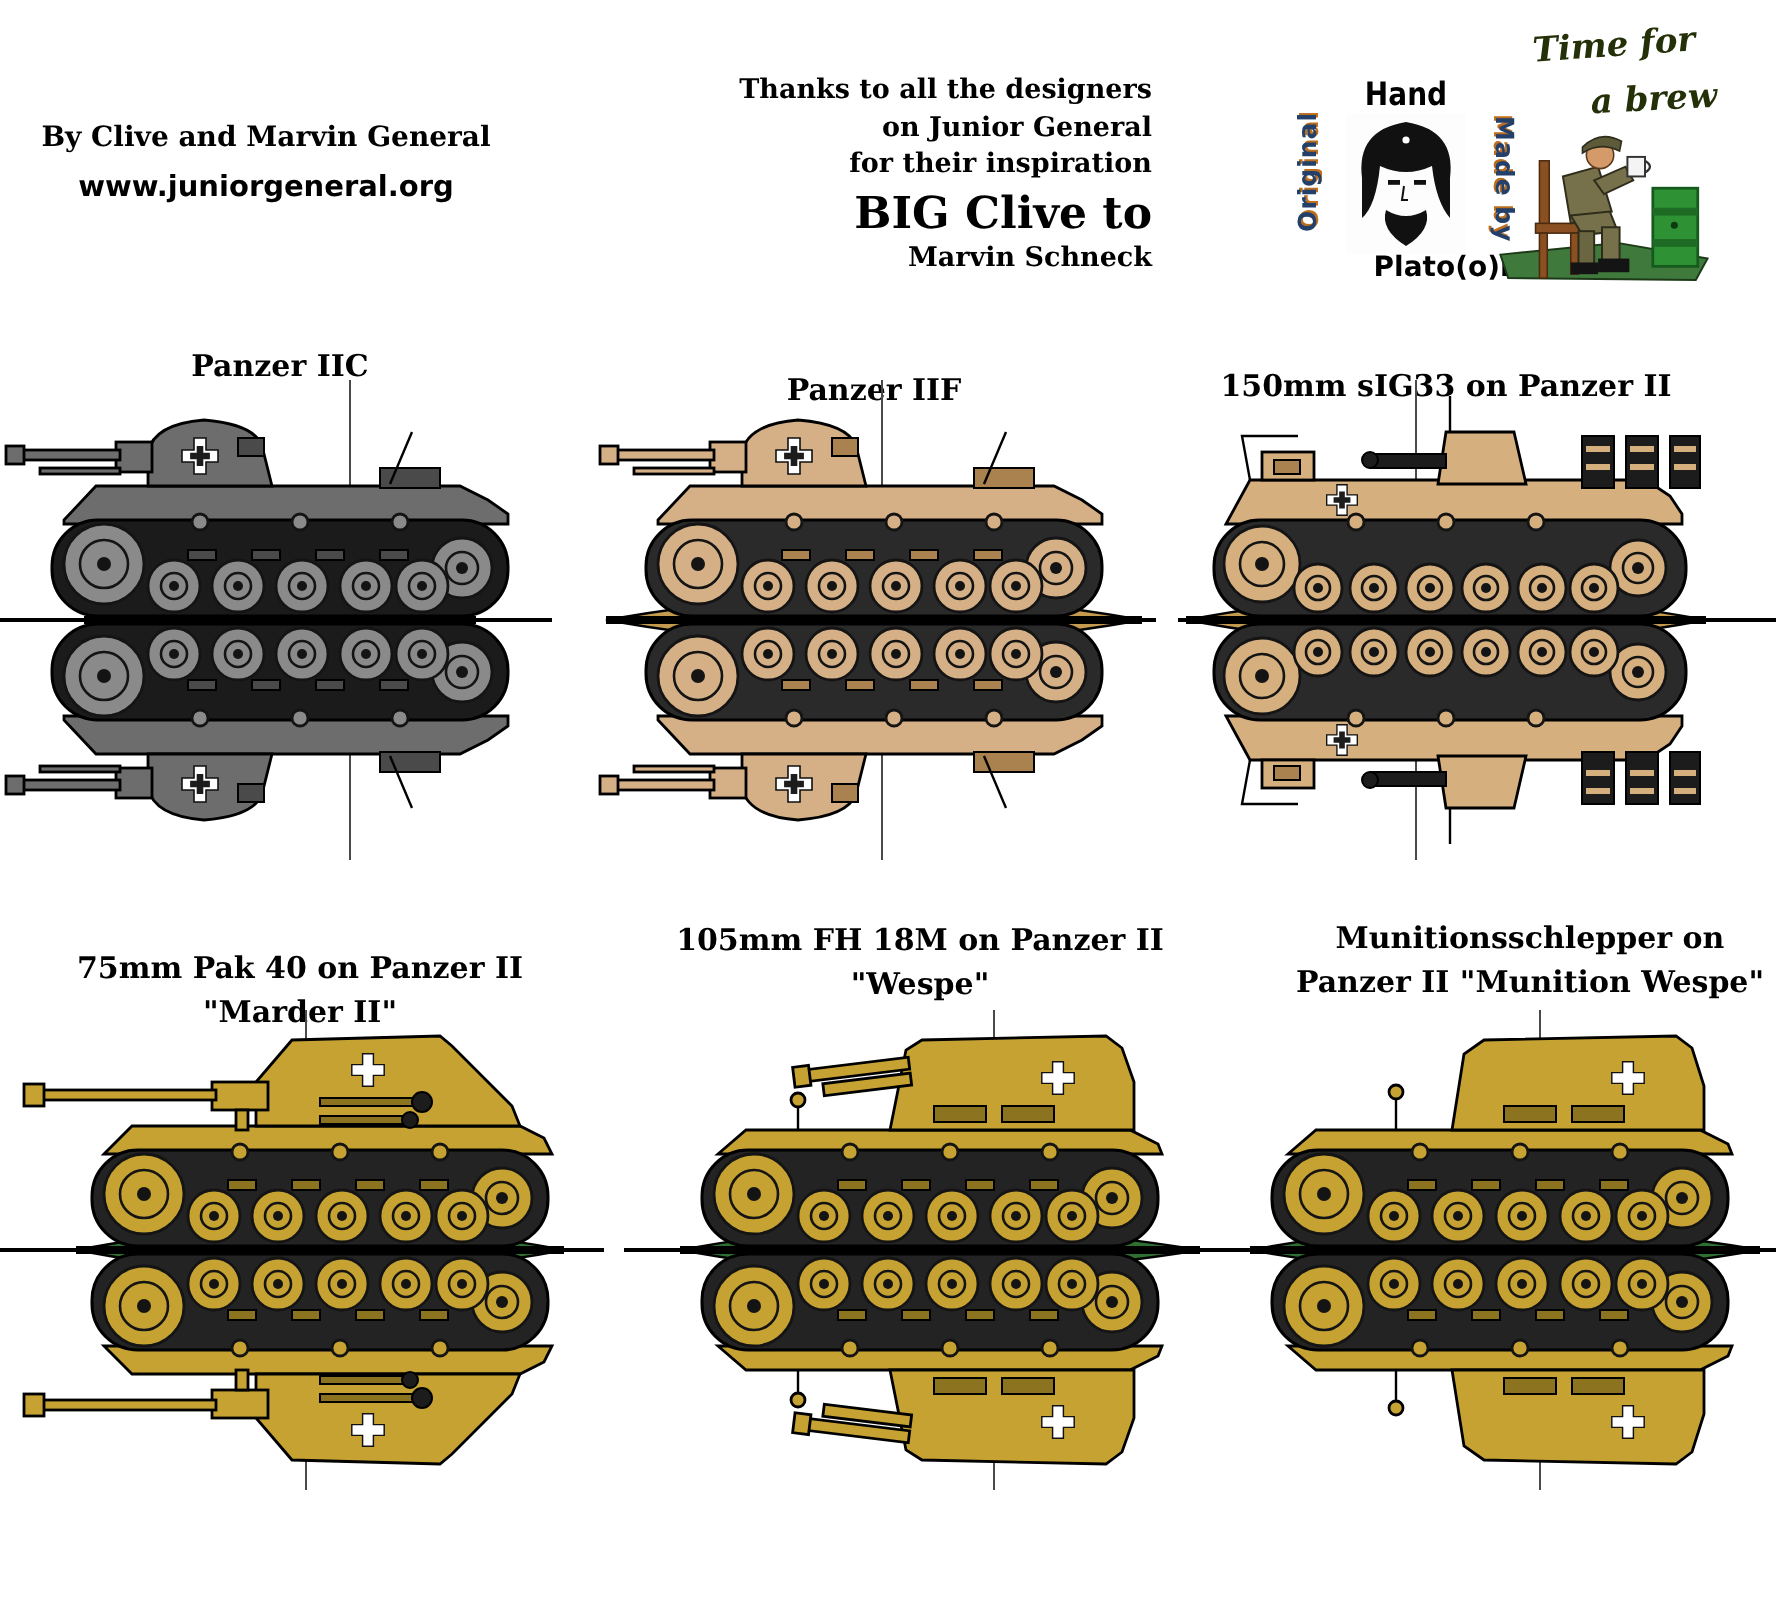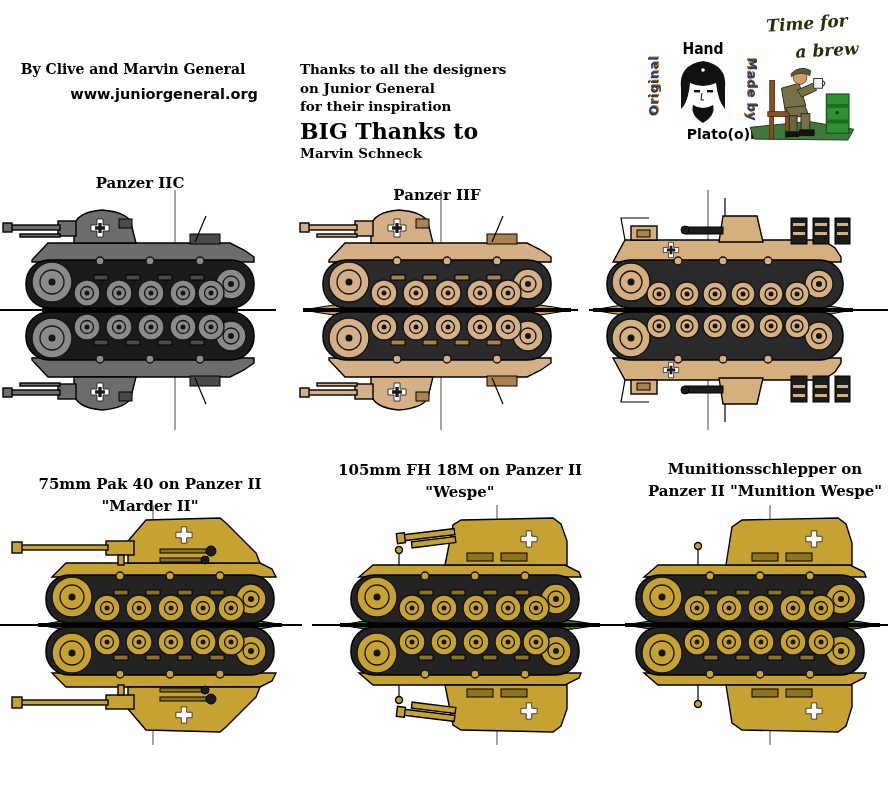--- a/index.html
+++ b/index.html
@@ -3,24 +3,24 @@
 <meta charset="utf-8">
 <style>
   html,body{margin:0;padding:0;background:#fff;}
   .sheet{position:relative;width:888px;height:806px;background:#ffffff;overflow:hidden;
          font-family:"DejaVu Serif",serif;color:#000;}
 
   
   .hl{position:absolute;left:8px;top:52px;width:250px;text-align:center;}
   .hl-title{font-size:18px;font-weight:bold;}
   .hl-by{font-size:14px;font-weight:bold;margin-top:9px;}
-  .hl-site{font-family:"DejaVu Sans",sans-serif;font-size:14.5px;font-weight:bold;margin-top:9px;text-align:right;}
-
-  .hc{position:absolute;left:300px;top:36px;width:276px;text-align:left;
-      font-weight:bold;font-size:13.5px;line-height:18.5px;margin-top:24px;}
+  .hl-site{font-family:"DejaVu Sans",sans-serif;font-size:14.5px;font-weight:bold;margin-top:9px;}
+
+  .hc{position:absolute;left:300px;top:36px;width:276px;text-align:right;
+      font-weight:bold;font-size:13.5px;line-height:18.5px;}
   .hc-big{font-size:22px;line-height:26px;margin-top:2px;}
 
   
   .logo{position:absolute;left:646px;top:40px;width:114px;height:102px;}
   .logo-hand{position:absolute;top:0;left:0;right:0;text-align:center;
              font-family:"DejaVu Sans",sans-serif;font-weight:bold;font-size:14px;transform:scaleY(1.15);}
   .logo-vert{position:absolute;font-family:"DejaVu Sans",sans-serif;font-weight:bold;font-size:12.5px;
              color:#23406b;letter-spacing:.5px;writing-mode:vertical-rl;}
   .logo-orig{left:0;top:16px;transform:rotate(180deg);text-shadow:1px 1px 0 #bd6e1e;}
   .logo-made{right:0;top:18px;text-shadow:-1px 1px 0 #bd6e1e;}
@@ -224,21 +224,21 @@
 
   <div class="hl">
     <div class="hl-by">By Clive and Marvin General</div>
     <div class="hl-site">www.juniorgeneral.org</div>
   </div>
 
   <div class="hc">
     <div>Thanks to all the designers</div>
     <div>on Junior General</div>
     <div>for their inspiration</div>
-    <div class="hc-big">BIG Thanks to</div>
+    <div class="hc-big">BIG Clive to</div>
     <div>Marvin Schneck</div>
   </div>
 
   <div class="logo">
     <div class="logo-hand">Hand</div>
     <div class="logo-vert logo-orig">Original</div>
     <div class="logo-vert logo-made">Made by</div>
     <div class="logo-platoon">Plato(o)n</div>
     <svg class="logo-face" width="64" height="70" viewBox="0 0 60 70">
       <rect x="0" y="0" width="60" height="70" fill="#fdfdfd"></rect>
@@ -280,20 +280,21 @@
 
   <div class="fold" style="left:0;top:309px;width:276px"></div>
   <div class="fold" style="left:303px;top:309px;width:275px"></div>
   <div class="fold" style="left:589px;top:309px;width:299px"></div>
   <div class="fold" style="left:0;top:624px;width:302px"></div>
   <div class="fold" style="left:312px;top:624px;width:275px"></div>
   <div class="fold" style="left:599px;top:624px;width:289px"></div>
 
   <div class="unit-label" style="left:-10px;top:172px">Panzer IIC</div>
   <div class="unit-label" style="left:287px;top:184px">Panzer IIF</div>
+  <div class="unit-label" style="left:573px;top:182px">150mm sIG33 on Panzer II</div>
   <div class="unit-label" style="left:0;top:473px">
     <div>75mm Pak 40 on Panzer II</div>
     <div>"Marder II"</div>
   </div>
   <div class="unit-label" style="left:310px;top:459px">
     <div>105mm FH 18M on Panzer II</div>
     <div>"Wespe"</div>
   </div>
   <div class="unit-label" style="left:615px;top:458px">
     <div>Munitionsschlepper on</div>

